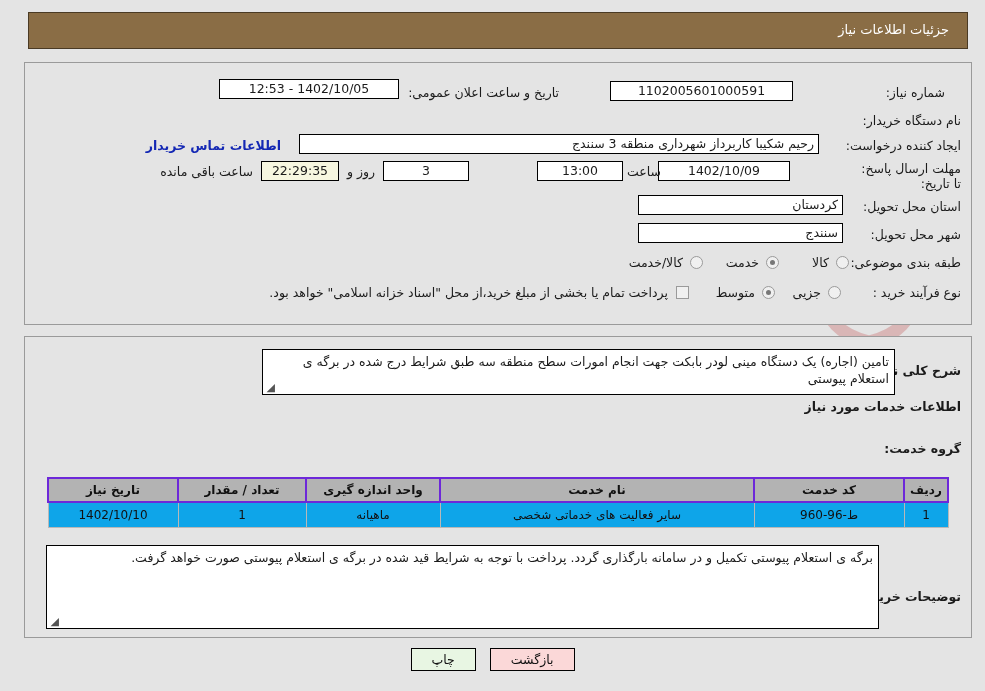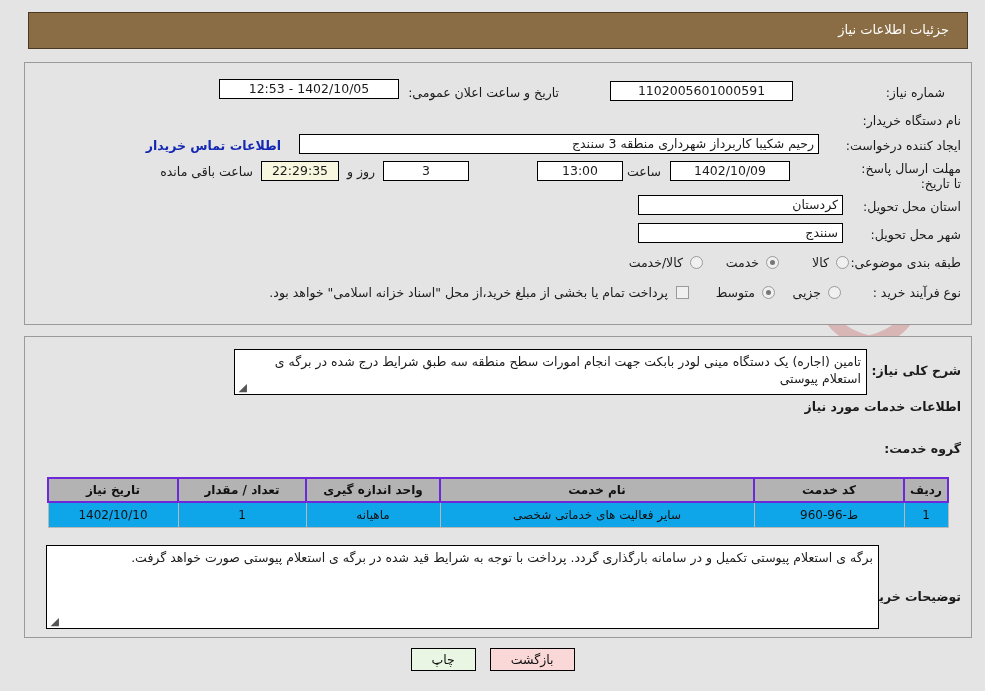--- a/index.html
+++ b/index.html
@@ -232,21 +232,21 @@
   <div class="lbl" style="right:412px; top:22px;">تاریخ و ساعت اعلان عمومی:</div>
   <div class="box center" style="right:572px; top:16px; width:180px;">1402/10/05 - 12:53</div>
 
   <div class="lbl" style="right:10px; top:50px;">نام دستگاه خریدار:</div>
 
   <div class="lbl" style="right:10px; top:75px;">ایجاد کننده درخواست:</div>
   <div class="box rt" style="right:152px; top:71px; width:520px;">رحیم شکیبا کاربرداز شهرداری منطقه 3 سنندج</div>
   <div class="link" style="right:690px; top:75px;font-weight:bold;">اطلاعات تماس خریدار</div>
 
   <div class="lbl" style="right:10px; top:98px; width:100px; white-space:normal; text-align:right;">مهلت ارسال پاسخ: تا تاریخ:</div>
-  <div class="box center" style="right:181px; top:98px; width:120px;">1402/10/09</div>
+  <div class="box center" style="right:181px; top:98px; width:132px;">1402/10/09</div>
   <div class="lbl" style="right:310px; top:101px;">ساعت</div>
   <div class="box center" style="right:348px; top:98px; width:86px;">13:00</div>
   <div class="box center" style="right:502px; top:98px; width:86px;">3</div>
   <div class="lbl" style="right:596px; top:101px;">روز و</div>
   <div class="box center highlight" style="right:632px; top:98px; width:78px;">22:29:35</div>
   <div class="lbl" style="right:718px; top:101px;">ساعت باقی مانده</div>
 
   <div class="lbl" style="right:10px; top:136px;">استان محل تحویل:</div>
   <div class="box rt" style="right:128px; top:132px; width:205px;">کردستان</div>
 
@@ -266,21 +266,21 @@
   <div class="lbl" style="right:150px; top:222px;">جزیی</div>
   <div class="radio on" style="right:196px; top:223px;"></div>
   <div class="lbl" style="right:216px; top:222px;">متوسط</div>
   <div class="chk" style="right:282px; top:223px;"></div>
   <div class="lbl" style="right:303px; top:222px;">پرداخت تمام یا بخشی از مبلغ خرید،از محل "اسناد خزانه اسلامی" خواهد بود.</div>
 </div>
 
 <div class="panel" id="panel-bottom">
 
   <div class="lbl lbl-bold" style="right:10px; top:26px;">شرح کلی نیاز:</div>
-  <div class="ta" style="right:104px; top:12px; width:633px; height:46px;">
+  <div class="ta" style="right:76px; top:12px; width:633px; height:46px;">
     <span>تامین (اجاره) یک دستگاه مینی لودر بابکت جهت انجام امورات سطح منطقه سه  طبق شرایط درج شده در برگه ی استعلام پیوستی</span>
     <span class="grip">◢</span>
   </div>
 
   <div class="lbl lbl-bold" style="right:10px; top:62px;">اطلاعات خدمات مورد نیاز</div>
 
   <div class="lbl lbl-bold" style="right:10px; top:104px;">گروه خدمت:</div>
   <div class="box rt" style="right:92px; top:100px; width:540px; height:22px; line-height:20px;margin-top:48px;">سایر فعالیت‌های خدماتی</div>
 
   <table id="svc-table">

